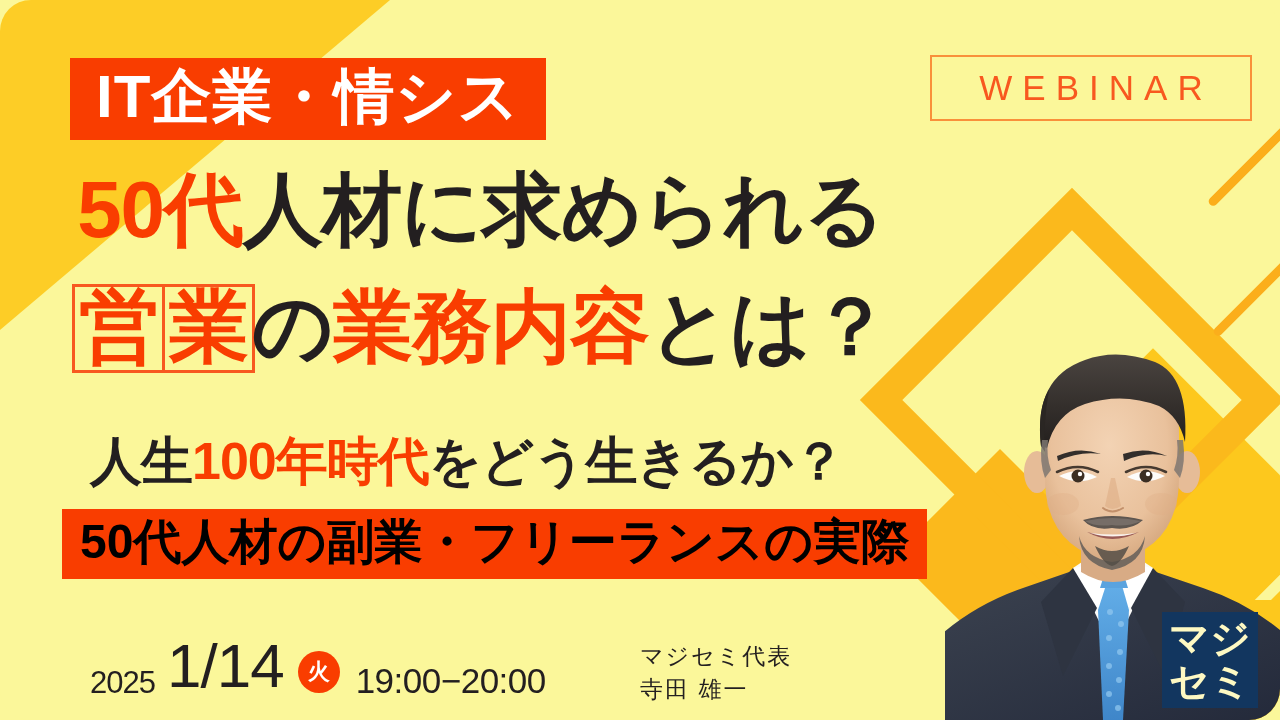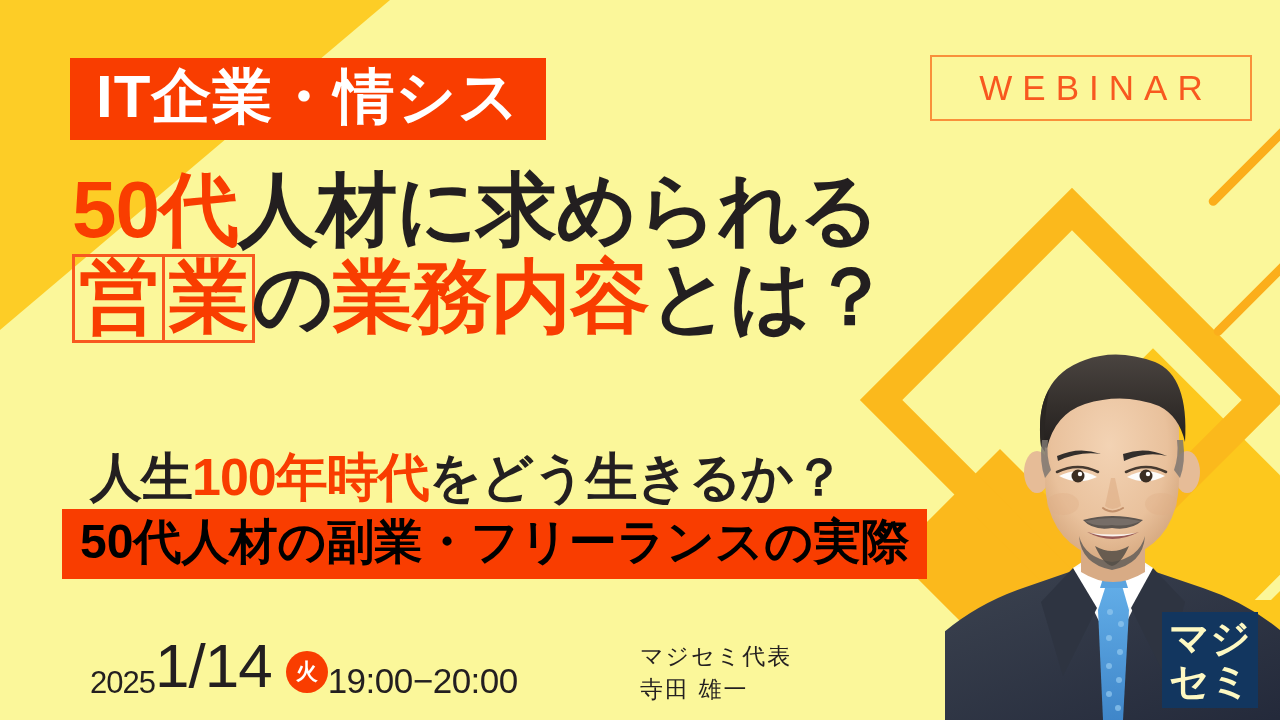--- a/index.html
+++ b/index.html
@@ -11,20 +11,21 @@
     background: #FBF79A;
     font-family: "Liberation Sans", "DejaVu Sans", sans-serif;
   }
 
   #banner {
     position: relative;
     width: 1280px;
     height: 720px;
     background: #FBF79A;
     overflow: hidden;
+    border-radius: 31px;
   }
 
   
   .deco { position: absolute; pointer-events: none; }
 
   
   .tl-wedge {
     left: 0; top: 0;
     width: 420px; height: 330px;
     background: #FDCD26;
@@ -121,43 +122,43 @@
     left: 72px; top: 170px;
     line-height: 1.0;
     white-space: nowrap;
   }
   .hl-line {
     font-size: 80px;
     font-weight: 700;
     color: #231F20;
     letter-spacing: -1px;
     display: block;
-  }
-  .hl-line.l2 { margin-top: 4px; }
+    text-align: center;
+  }
+  .hl-line.l2 { margin-top: 34px; }
   .hl-or { color: #F93D00; }
   .boxed-char {
     color: #F93D00;
     border: 3px solid #F8581F;
     padding: 2px 4px 6px 4px;
     display: inline-block;
     line-height: 0.94;
     margin-right: -3px;
   }
 
   
   .subtitle {
     position: absolute;
     left: 90px; top: 435px;
     font-size: 52px;
     font-weight: 700;
     color: #231F20;
     letter-spacing: -1px;
     white-space: nowrap;
     line-height: 1;
-    margin-top: 16px;
   }
   .sub-or { color: #F93D00; }
 
   
   .hl-bar {
     position: absolute;
     left: 62px; top: 509px;
     height: 70px;
     background: #F93D00;
     color: #000000;
@@ -174,37 +175,37 @@
   
   .date-row {
     position: absolute;
     left: 90px; top: 630px;
     display: flex;
     align-items: flex-end;
     color: #231F20;
     white-space: nowrap;
   }
   .date-year { font-size: 31px; font-weight: 400; letter-spacing: -1px; }
-  .date-day  { font-size: 62px; font-weight: 400; letter-spacing: -1px; }
+  .date-day  { font-size: 62px; font-weight: 400; margin-left: 12px; letter-spacing: -1px; }
   .date-dow  {
     width: 42px; height: 42px;
     border-radius: 50%;
     background: #F93D00;
     color: #FFFFFF;
     font-size: 22px;
     font-weight: 700;
     display: inline-flex;
     align-items: center;
     justify-content: center;
     margin-left: 14px;
     position: relative;
     top: -8px;
     flex: 0 0 auto;
   }
-  .date-time { font-size: 35px; font-weight: 400; letter-spacing: -0.5px; }
+  .date-time { font-size: 35px; font-weight: 400; margin-left: 16px; letter-spacing: -0.5px; }
 
   
   .speaker {
     position: absolute;
     left: 640px; top: 640px;
     width: 240px;
     text-align: left;
     color: #231F20;
     font-size: 23px;
     line-height: 1.45;

